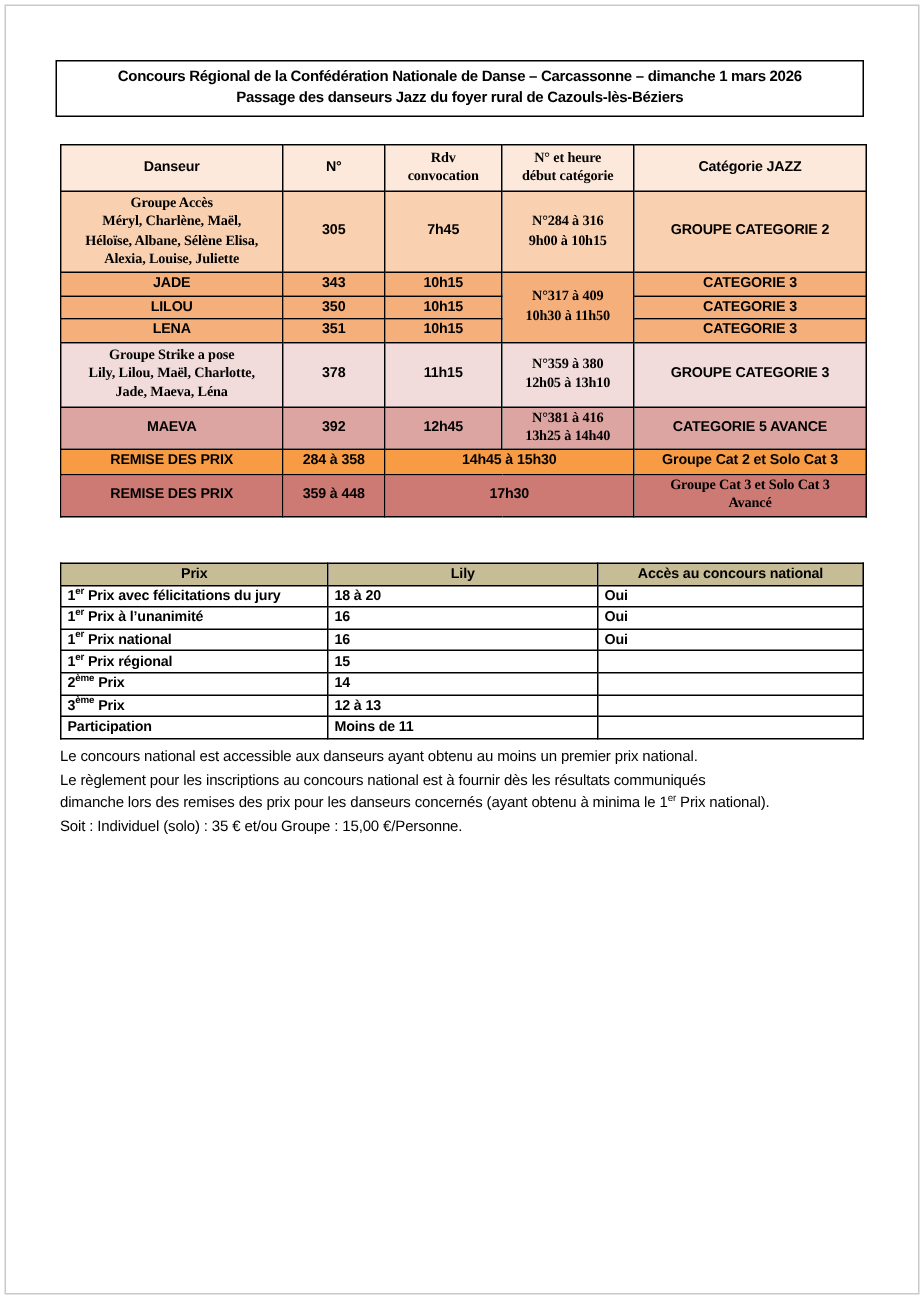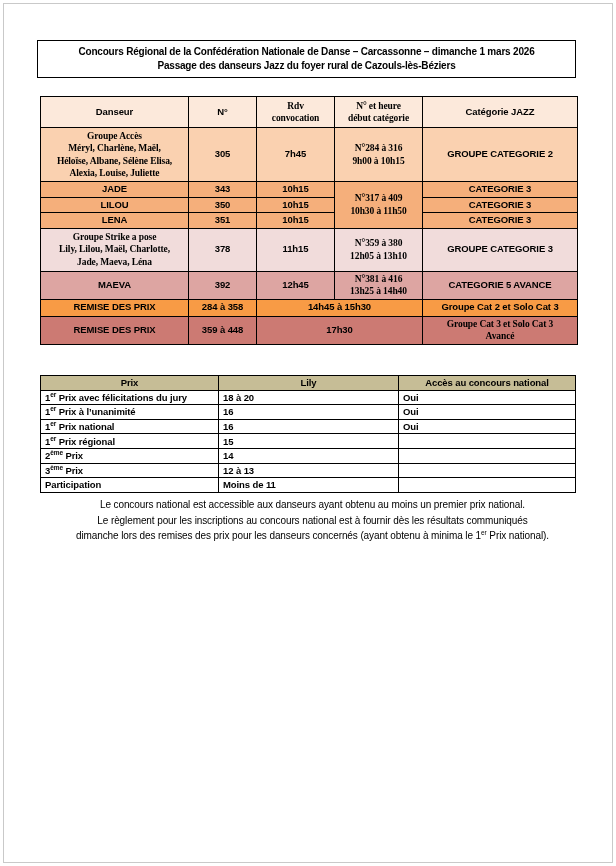--- a/index.html
+++ b/index.html
@@ -49,21 +49,21 @@
   .prize td { height:13.6px; padding:0 4px; text-align:left; vertical-align:middle; background:#fff; }
   .prize tr.hdr td { background:var(--prize-header,#C6BD96); text-align:center; }
 
   sup { font-size:6.5px; vertical-align:super; line-height:0; }
 
   
   .note {
     position:absolute; left:40px; top:497px; width:545px;
     font-size:10px; line-height:15.5px; letter-spacing:-0.1px;
   }
-  .note div { white-space:nowrap;text-align:center; }
+  .note div { white-space:nowrap; }
 </style>
 </head>
 <body>
 
 <div class="frame"></div>
 
 <div class="title-box">
   <div>Concours Régional de la Confédération Nationale de Danse – Carcassonne – dimanche 1 mars 2026</div>
   <div>Passage des danseurs Jazz du foyer rural de Cazouls-lès-Béziers</div>
 </div>
@@ -198,13 +198,14 @@
     <td>Moins de 11</td>
     <td></td>
   </tr>
 </tbody>
   </table>
 
 <div class="note">
   <div>Le concours national est accessible aux danseurs ayant obtenu au moins un premier prix national.</div>
   <div>Le règlement pour les inscriptions au concours national est à fournir dès les résultats communiqués</div>
   <div><span>dimanche lors des remises des prix pour les danseurs concernés (ayant obtenu à minima le 1</span><sup>er</sup><span> Prix national).</span></div>
+  <div>Soit : Individuel (solo) : 35 € et/ou Groupe : 15,00 €/Personne.</div>
 </div>
 
 </body></html>

